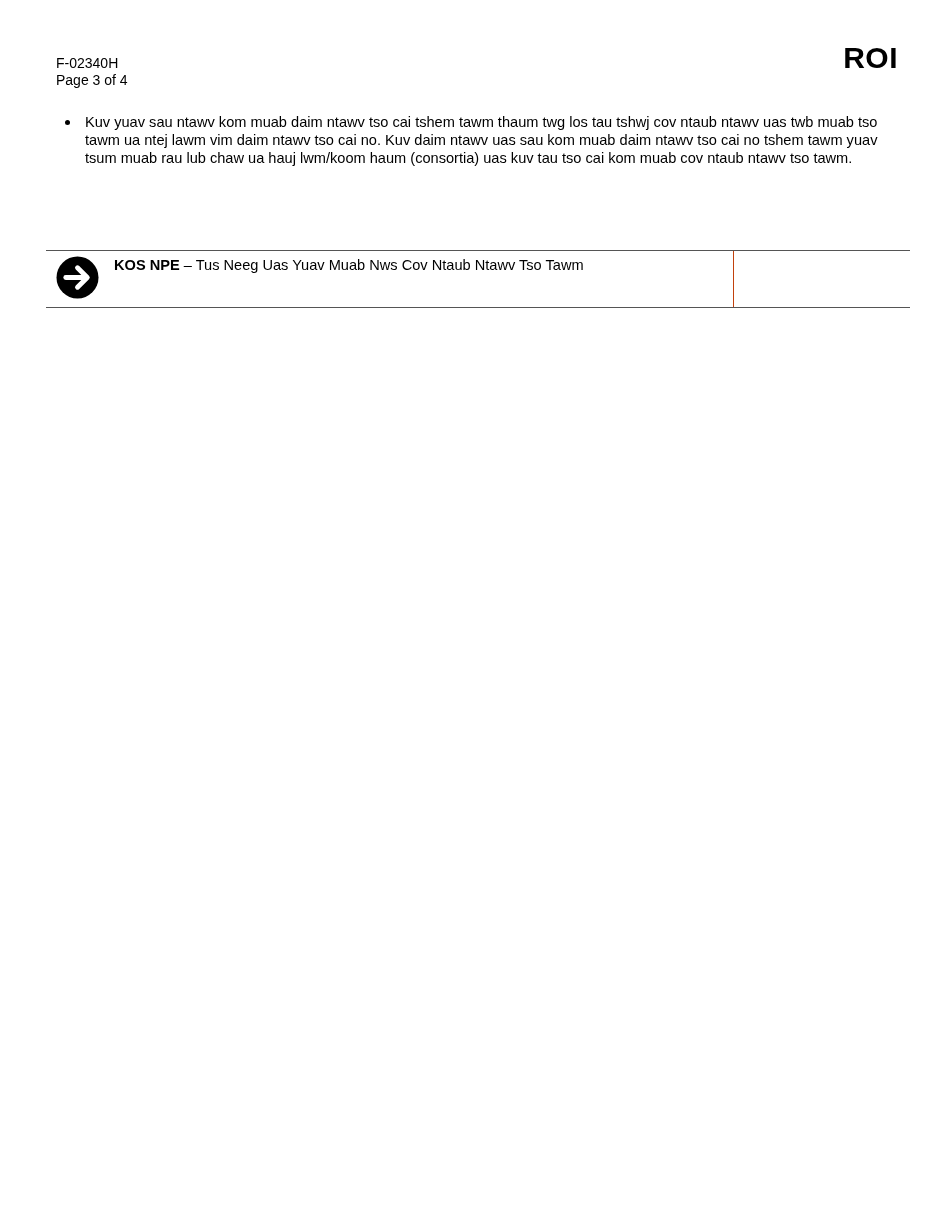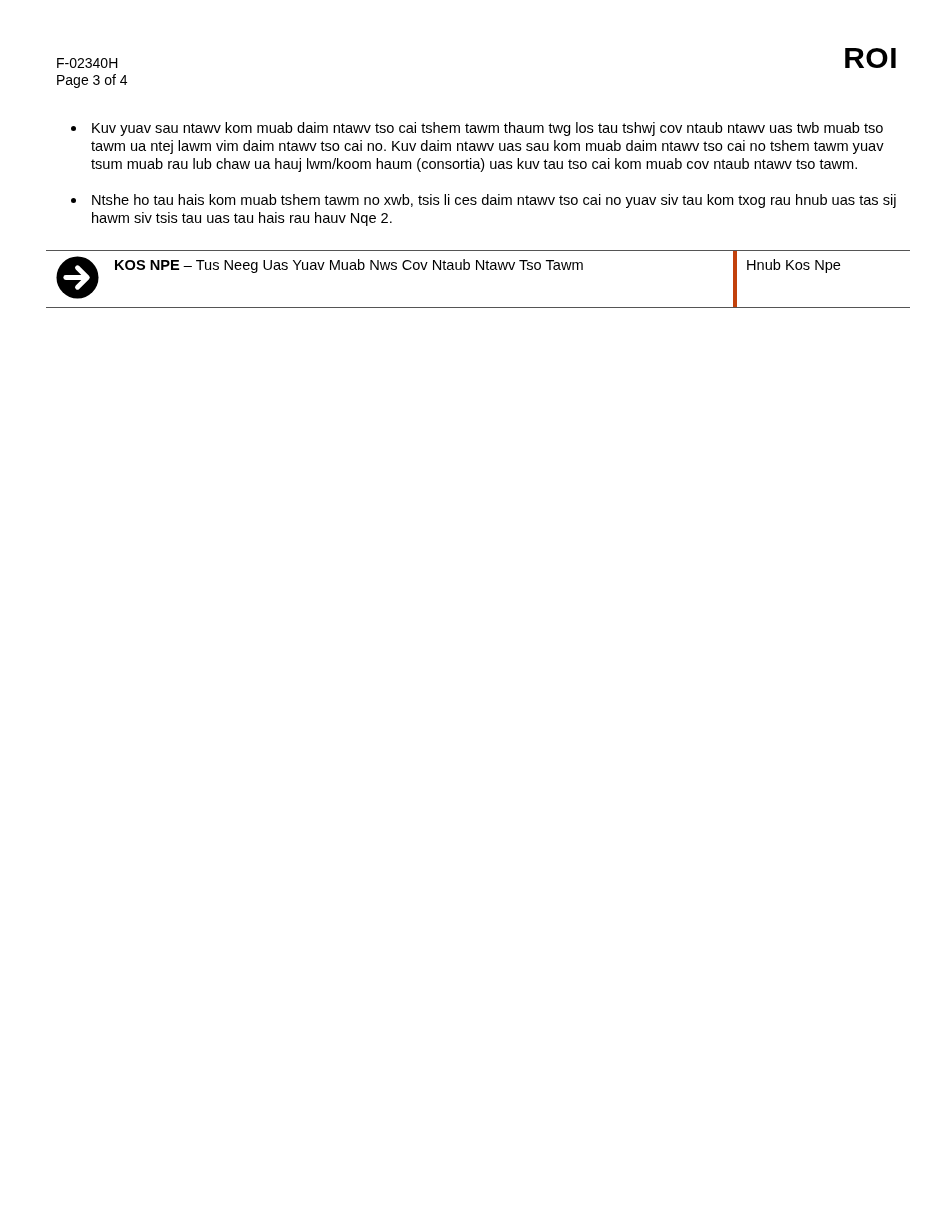--- a/index.html
+++ b/index.html
@@ -31,21 +31,21 @@
       line-height: 44px;
       letter-spacing: 0.5px;
     }
     .bullets {
       position: absolute;
       left: 56px;
       top: 105px;
       width: 840px;
       font-size: 14.6px;
       line-height: 18px;
-      margin: 14px;
+      margin: 8px;
       padding: 0;
       list-style: none;
     }
     .bullets li {
       position: relative;
       padding-left: 21px;
       margin-bottom: 18px;
     }
     .bullets li .bullet-dot {
       position: absolute;
@@ -63,21 +63,21 @@
       width: 864px;
       height: 56px;
       border-top: 1px solid #555;
       border-bottom: 1px solid #555;
       display: flex;
     }
     .sig-main {
       position: relative;
       width: 687px;
       height: 100%;
-      border-right: 4px solid #c2410c;
+      border-right: 1px solid #c2410c;
       text-decoration: underline;
     }
     .sig-icon {
       position: absolute;
       left: 10px;
       top: 5px;
       width: 43px;
       height: 43px;
     }
     .sig-label {
@@ -109,31 +109,24 @@
   <div>Page 3 of 4</div>
 </div>
 
 <div class="roi-label">ROI</div>
 
 <ul class="bullets">
   <li>
     <span class="bullet-dot"></span>
     <span>Kuv yuav sau ntawv kom muab daim ntawv tso cai tshem tawm thaum twg los tau tshwj cov ntaub ntawv uas twb muab tso tawm ua ntej lawm vim daim ntawv tso cai no. Kuv daim ntawv uas sau kom muab daim ntawv tso cai no tshem tawm yuav tsum muab rau lub chaw ua hauj lwm/koom haum (consortia) uas kuv tau tso cai kom muab cov ntaub ntawv tso tawm.</span>
   </li>
-  <li>
-    <span class="bullet-dot"></span>
-    <span>Ntshe ho tau hais kom muab tshem tawm no xwb, tsis li ces daim ntawv tso cai no yuav siv tau kom txog rau hnub uas tas sij hawm siv tsis tau uas tau hais rau hauv Nqe 2.</span>
-  </li>
 </ul>
 
 <div class="sig-table">
   <div class="sig-main">
     <svg class="sig-icon" viewBox="0 0 44 44">
       <circle cx="22" cy="22" r="21.5" fill="#000"></circle>
       <path d="M10 22 H30" stroke="#fff" stroke-width="5" stroke-linecap="round" fill="none"></path>
       <path d="M22 12 L32 22 L22 32" stroke="#fff" stroke-width="5" stroke-linecap="round" stroke-linejoin="round" fill="none"></path>
     </svg>
     <div class="sig-label"><b>KOS NPE</b><span> – Tus Neeg Uas Yuav Muab Nws Cov Ntaub Ntawv Tso Tawm</span></div>
   </div>
-  <div class="sig-date">
-    <div class="sig-date-label">Hnub Kos Npe</div>
-  </div>
 </div>
 
 </body></html>

